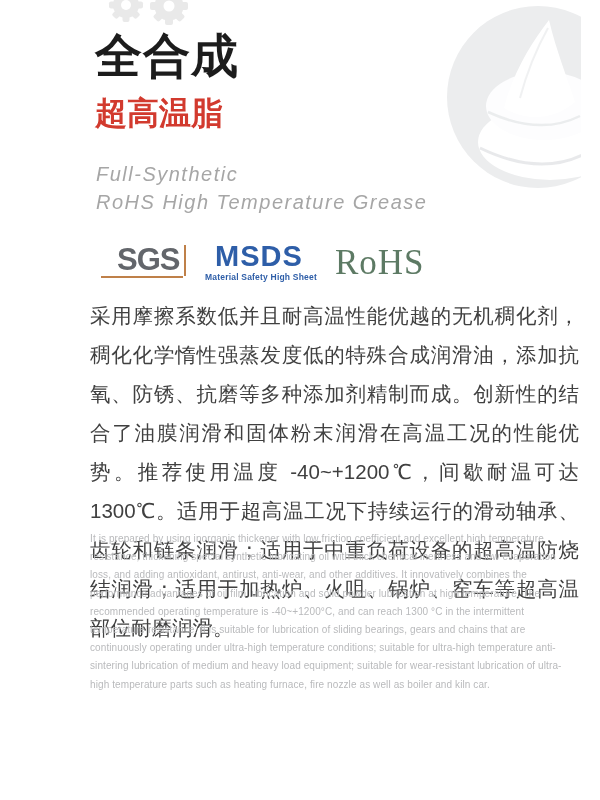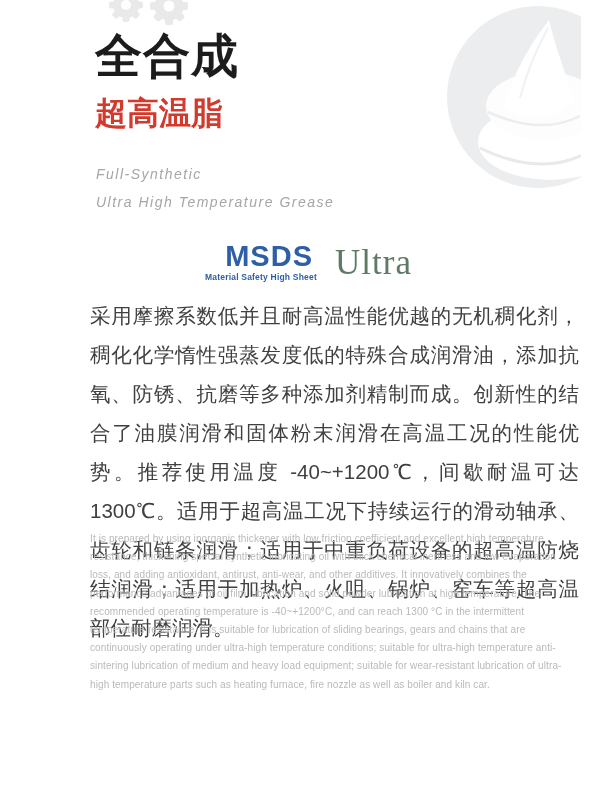--- a/index.html
+++ b/index.html
@@ -10,29 +10,29 @@
   .gears{position:absolute;left:62px;top:0;}
 
   
   .product-img{position:absolute;left:413px;top:0;width:135px;height:195px;overflow:hidden;}
 
   
   .title-cn-1{position:absolute;left:62px;top:30px;font-size:47px;line-height:52px;
     font-weight:600;color:#1c1c1c;letter-spacing:1px;}
   .title-cn-2{position:absolute;left:62px;top:86px;font-size:32px;line-height:54px;
     font-weight:800;color:#d23a2e;letter-spacing:0px;}
-  .subtitle{position:absolute;left:63px;top:160px;font-size:14px;line-height:28px;
+  .subtitle{position:absolute;left:63px;top:160px;font-size:20px;line-height:28px;
     font-style:italic;color:#a6a6a6;letter-spacing:1.5px;}
 
   
   .badge-sgs{position:absolute;left:68px;top:245px;}
   .sgs-text{display:inline-block;font-size:31px;font-weight:800;color:#63666b;
     letter-spacing:-1px;padding:0 5px 1px 16px;border-right:2px solid #bf8049;line-height:30px;}
   .sgs-underline{width:82px;height:2px;background:#bf8049;}
-  .badge-msds{position:absolute;left:172px;top:241px;text-align:right;width:108px;}
+  .badge-msds{position:absolute;left:172px;top:241px;text-align:center;width:108px;}
   .msds-text{font-size:29px;font-weight:800;color:#2e5ea8;letter-spacing:1px;line-height:30px;}
   .msds-sub{font-size:8.5px;font-weight:700;color:#2e5ea8;letter-spacing:0.2px;margin-top:1px;white-space:nowrap;}
   .badge-rohs{position:absolute;left:302px;top:243px;font-family:"Liberation Serif",serif;
     font-size:35px;color:#5d7a64;letter-spacing:1px;line-height:40px;}
 
   
   .desc-cn{position:absolute;left:57px;top:296px;width:489px;font-size:20.5px;
     line-height:39px;color:#404040;text-align:justify;font-weight:500;}
   .desc-en{position:absolute;left:57px;top:530px;width:489px;font-size:10px;
     line-height:18.2px;color:#b9babc;letter-spacing:0.1px;}
@@ -72,27 +72,31 @@
       <path d="M 42,112 q 52,24 92,4" stroke="#e6e8ea" fill="none" stroke-width="2.5" opacity="0.8"></path>
       <path d="M 58,108 C 67,72 86,42 103,20 C 110,50 122,80 129,102 C 106,122 77,120 58,108 Z" fill="#ffffff"></path>
       <path d="M 74,98 C 82,68 92,46 102,28" stroke="#eef0f1" fill="none" stroke-width="2" opacity="0.9"></path>
     </svg>
   </div>
 
   <div class="title-cn-1">全合成</div>
   <div class="title-cn-2">超高温脂</div>
   <div class="subtitle">
     <div>Full-Synthetic</div>
-    <div>Ultra High Temperature Grease</div>
+    <div>RoHS High Temperature Grease</div>
   </div>
 
+  <div class="badge-sgs">
+    <span class="sgs-text">SGS</span>
+    <div class="sgs-underline"></div>
+  </div>
 
   <div class="badge-msds">
     <div class="msds-text">MSDS</div>
     <div class="msds-sub">Material Safety High Sheet</div>
   </div>
 
-  <div class="badge-rohs">Ultra</div>
+  <div class="badge-rohs">RoHS</div>
 
   <div class="desc-cn">采用摩擦系数低并且耐高温性能优越的无机稠化剂，稠化化学惰性强蒸发度低的特殊合成润滑油，添加抗氧、防锈、抗磨等多种添加剂精制而成。创新性的结合了油膜润滑和固体粉末润滑在高温工况的性能优势。推荐使用温度 -40~+1200℃，间歇耐温可达 1300℃。适用于超高温工况下持续运行的滑动轴承、齿轮和链条润滑；适用于中重负荷设备的超高温防烧结润滑；适用于加热炉、火咀、锅炉、窑车等超高温部位耐磨润滑。</div>
   <div class="desc-en">It is prepared by using inorganic thickener with low friction coefficient and excellent high temperature resistance, thickening special synthetic lubricating oil with thick chemical inertness and low evaporation loss, and adding antioxidant, antirust, anti-wear, and other additives. It innovatively combines the performance advantages of oil film lubrication and solid powder lubrication at high temperature. The recommended operating temperature is -40~+1200°C, and can reach 1300 °C in the intermittent temperature resistance. It is suitable for lubrication of sliding bearings, gears and chains that are continuously operating under ultra-high temperature conditions; suitable for ultra-high temperature anti-sintering lubrication of medium and heavy load equipment; suitable for wear-resistant lubrication of ultra-high temperature parts such as heating furnace, fire nozzle as well as boiler and kiln car.</div>
 
 </div>
 
 </body></html>

